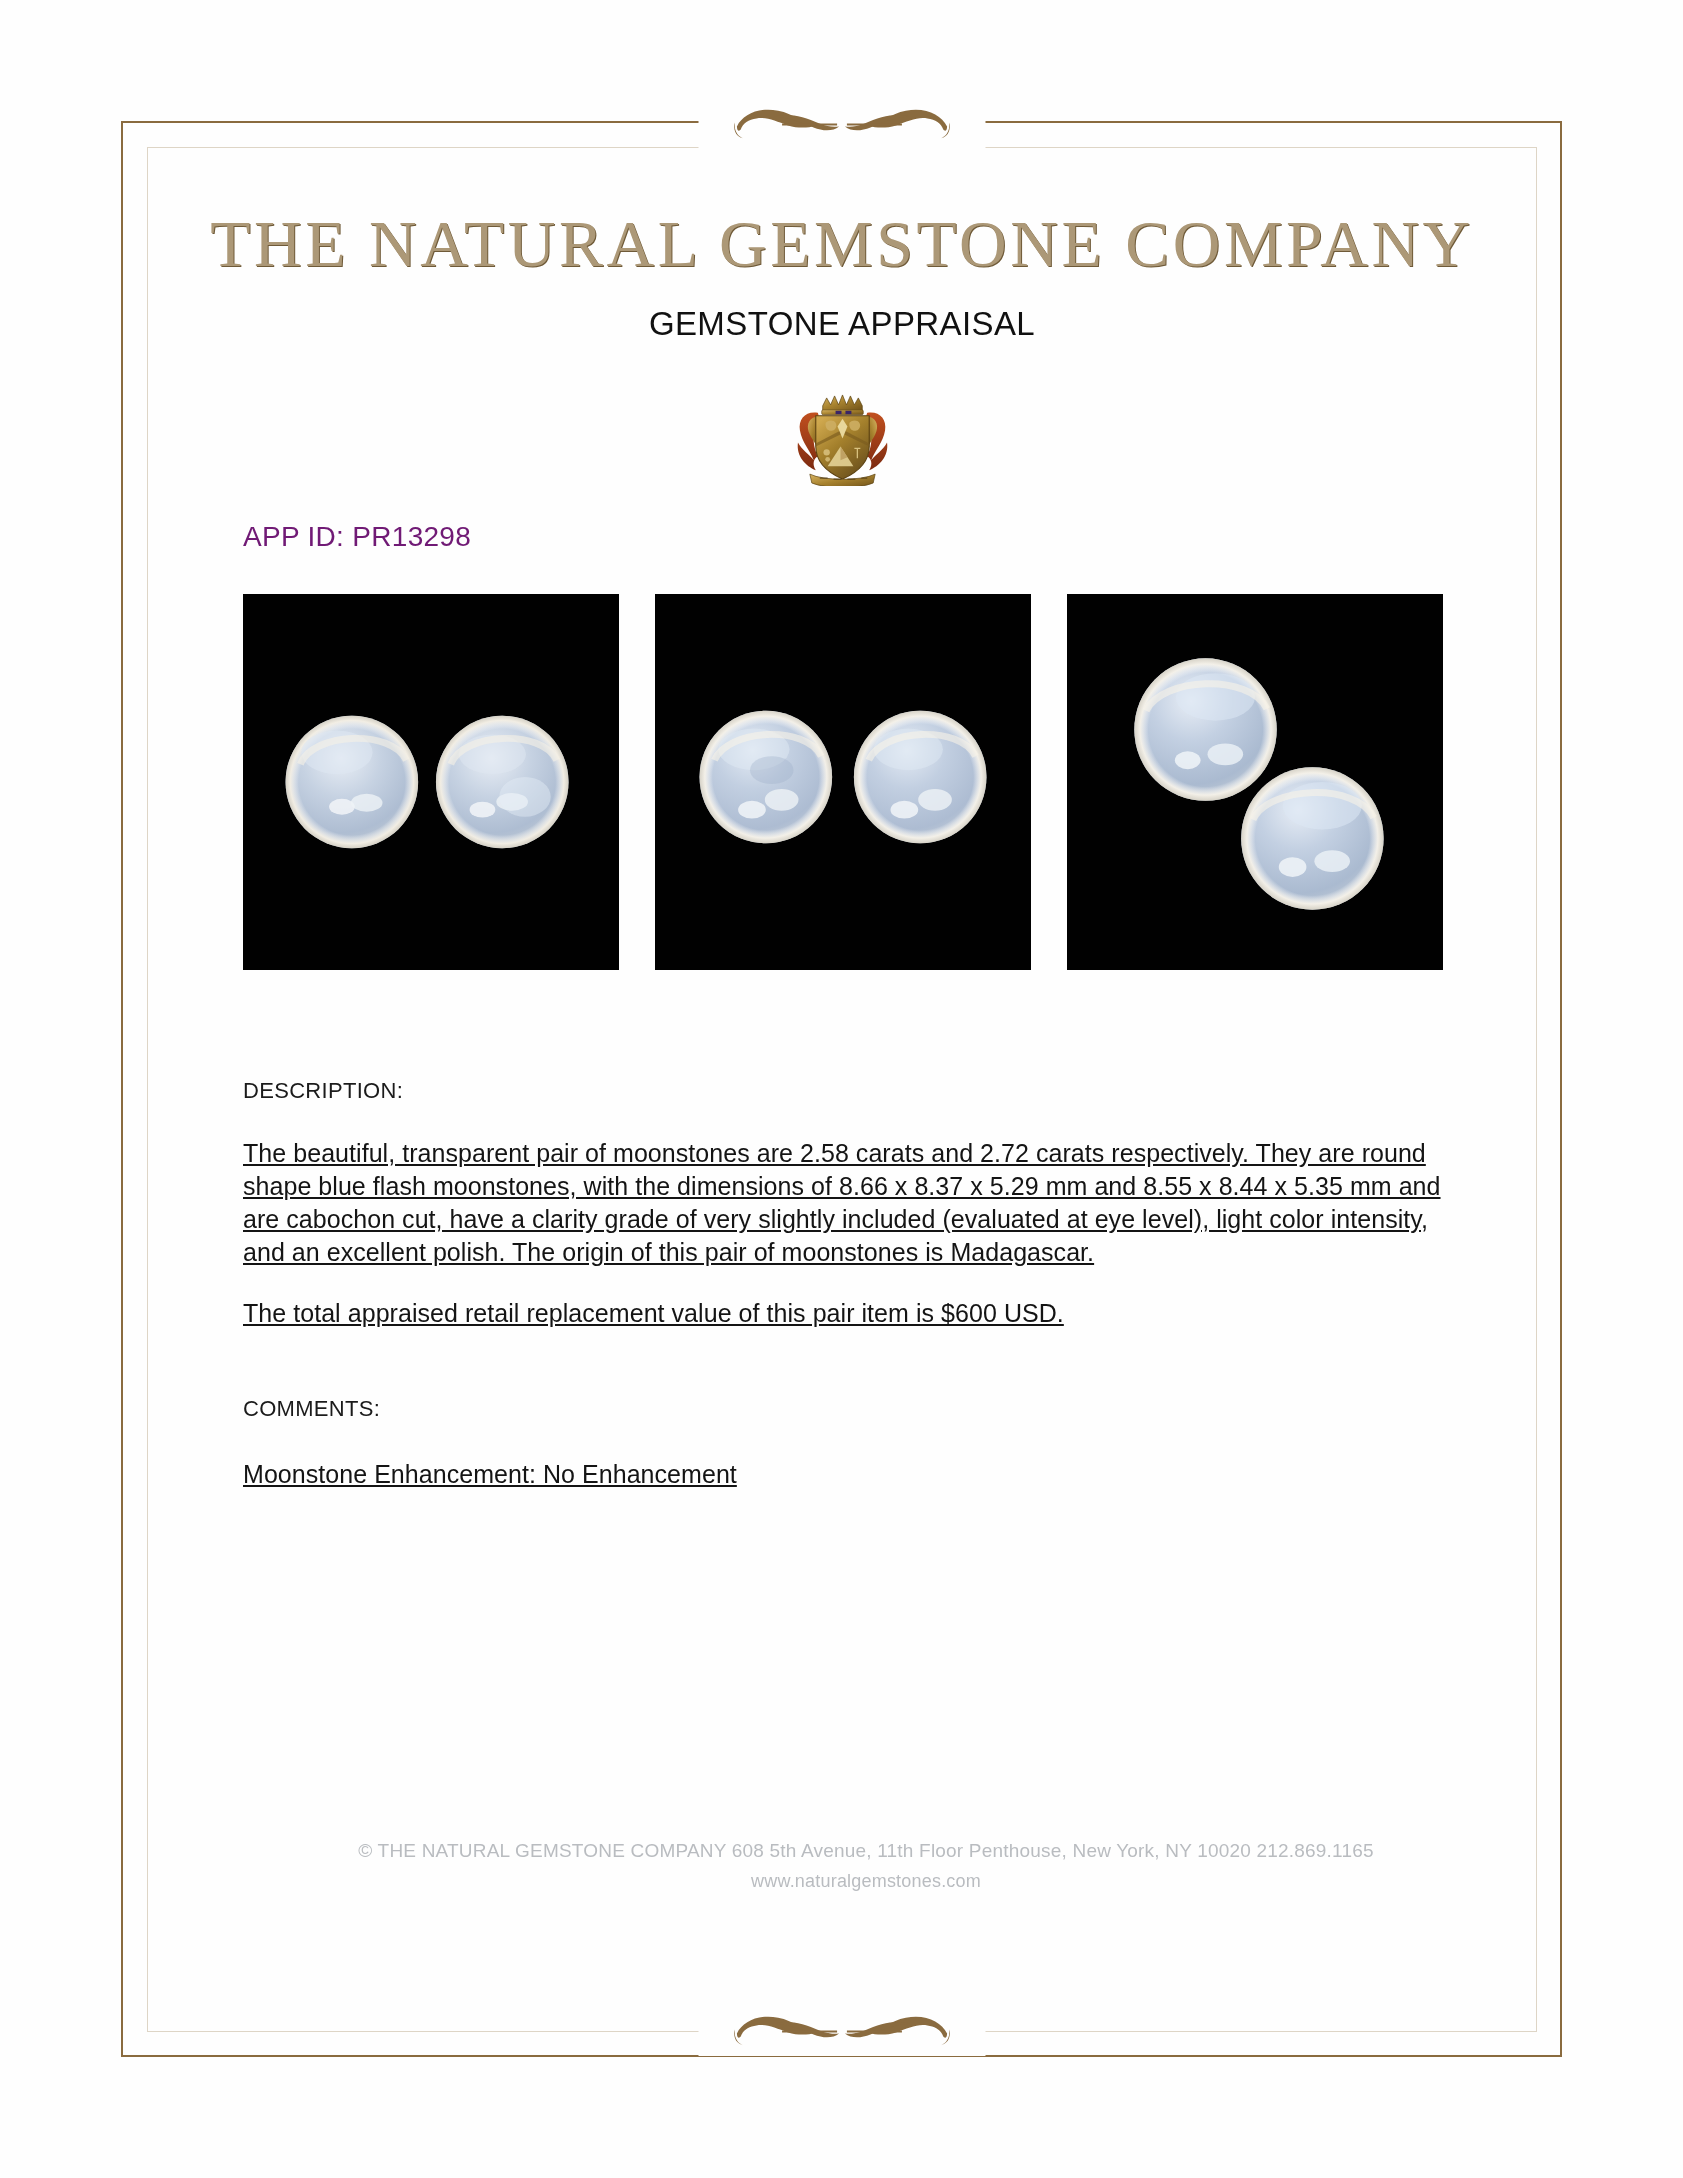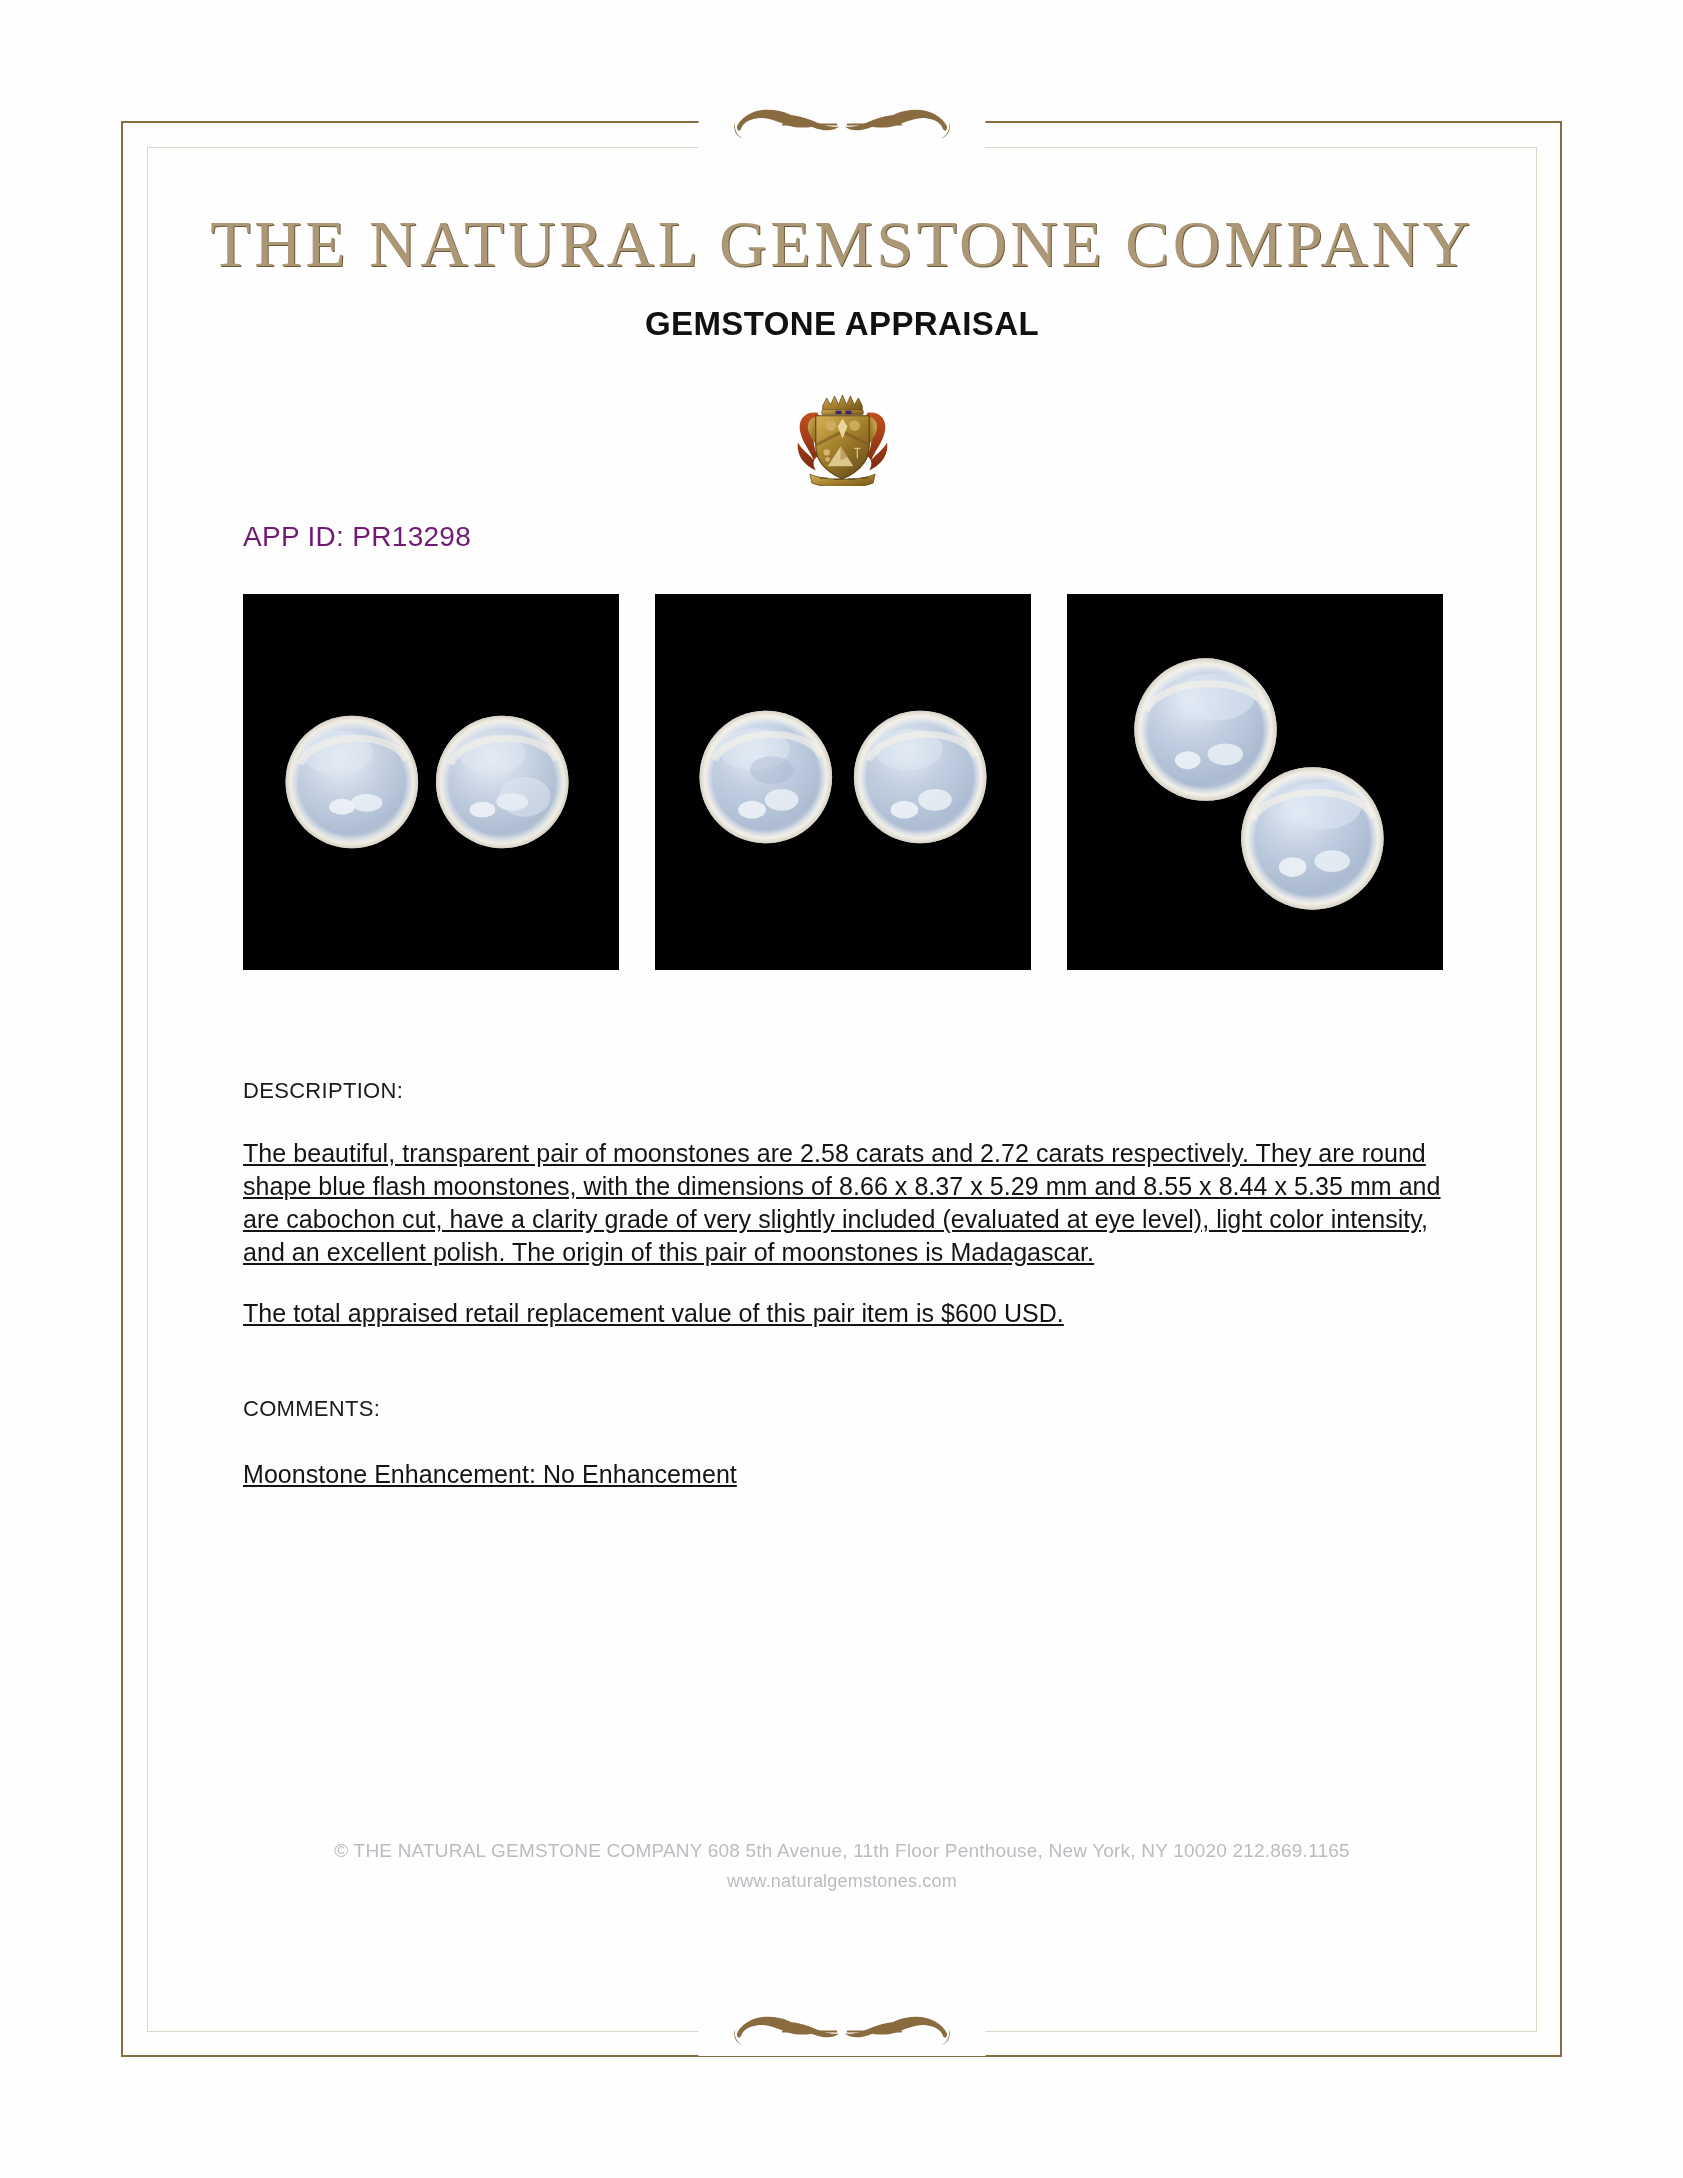--- a/index.html
+++ b/index.html
@@ -97,21 +97,21 @@
   }
   .brand-subtitle {
     position: absolute;
     left: 0;
     top: 158px;
     width: 1390px;
     text-align: center;
     font-size: 33px;
     letter-spacing: 0.4px;
     color: #111111;
-    font-weight: 700;
+    font-weight: 400;
   }
 
   
   .crest-wrap {
     position: absolute;
     left: 0;
     top: 242px;
     width: 1390px;
     display: flex;
     justify-content: center;
@@ -177,20 +177,21 @@
   .footer {
     position: absolute;
     left: 0;
     top: 1689px;
     width: 1390px;
     text-align: center;
     color: #b9bcc0;
     font-size: 19px;
     line-height: 30px;
     letter-spacing: 0.2px;
+    padding-left: 24px;
   }
   .footer .line2 { font-size: 18px; }
 </style>
 </head>
 <body>
 
 <div id="page">
 
   <div class="outer-frame"></div>
   <div class="inner-frame"></div>

